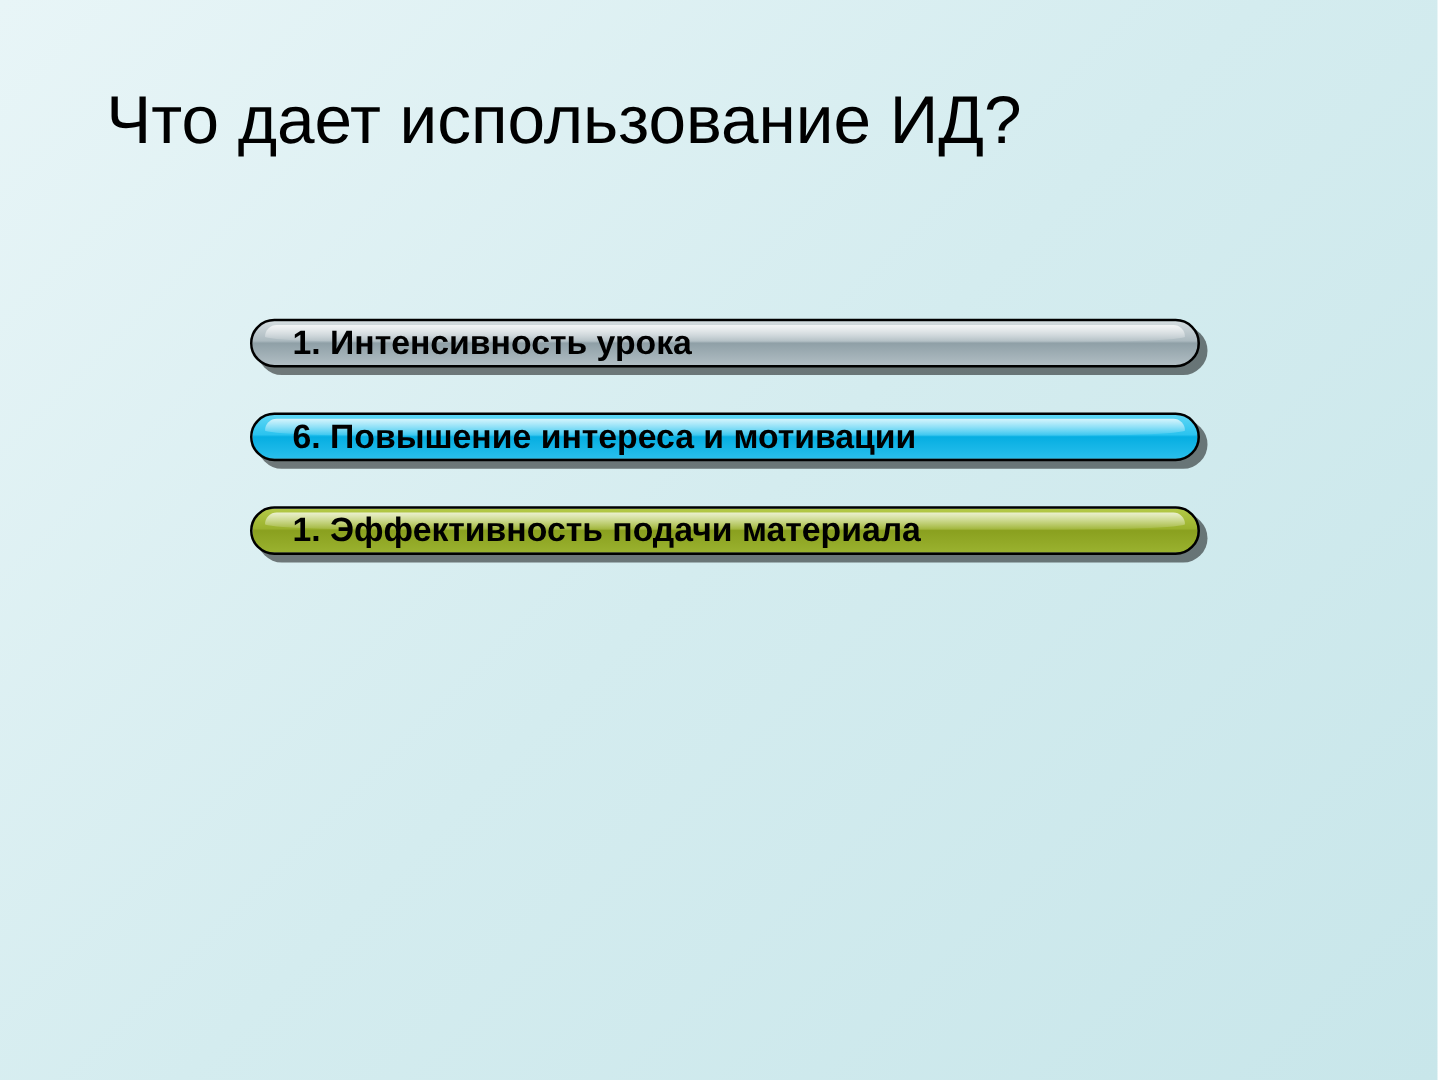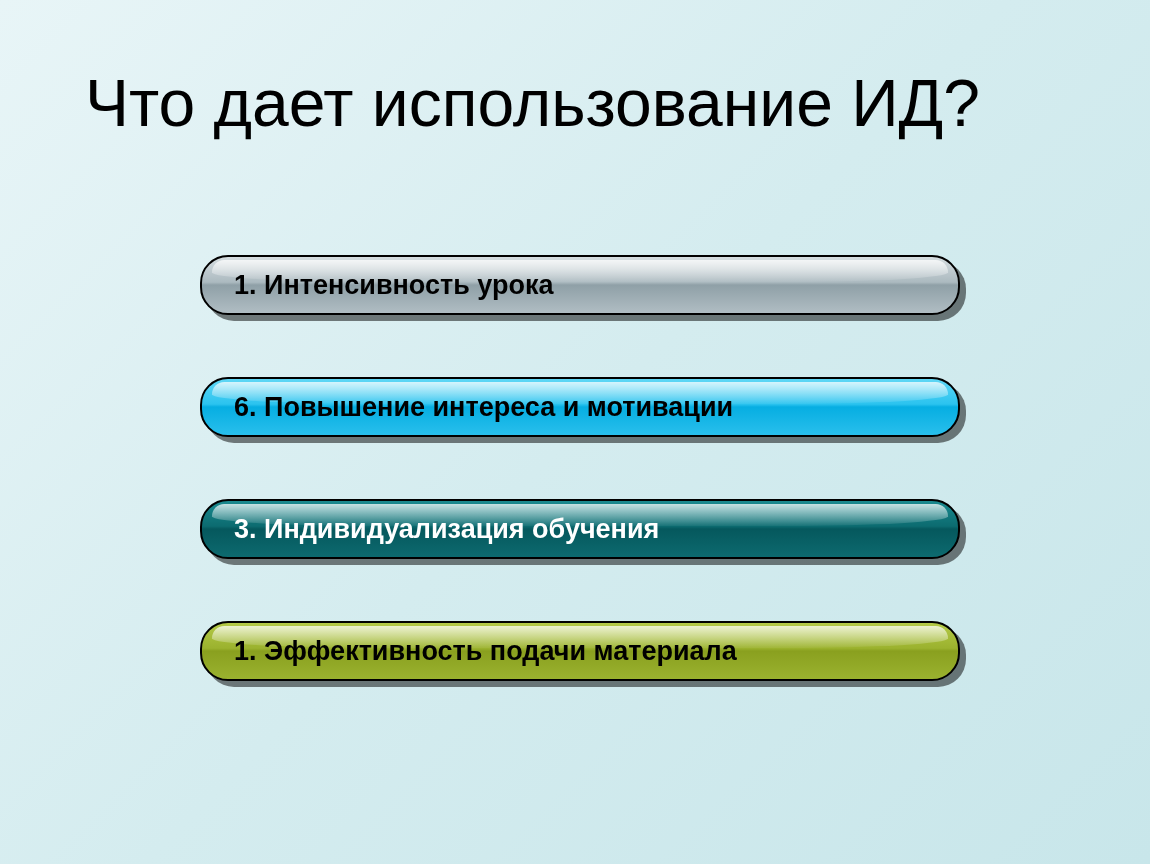--- a/index.html
+++ b/index.html
@@ -12,34 +12,34 @@
       height: 864px;
       background: linear-gradient(135deg, #e8f5f7 0%, #d4ecef 50%, #c8e6ea 100%);
       font-family: Arial, Helvetica, sans-serif;
       overflow: hidden;
       position: relative;
     }
     .title {
       position: absolute;
       top: 65px;
       left: 85px;
-      font-size: 66px;
+      font-size: 54px;
       color: #000;
       font-weight: normal;
     }
     .pills-container {
       position: absolute;
       top: 255px;
       left: 200px;
       width: 760px;
     }
     .pill-wrapper {
       position: relative;
-      margin-bottom: 62px;
-      height: 60px;
+      margin-bottom: 36px;
+      height: 39px;
     }
     .pill-shadow {
       position: absolute;
       top: 6px;
       left: 6px;
       width: 100%;
       height: 100%;
       border-radius: 28px;
       background: rgba(0,0,0,0.5);
     }
@@ -102,25 +102,18 @@
   </div>
   <div class="pill-wrapper">
     <div class="pill-shadow"></div>
     <div class="pill pill-cyan">
       <div class="pill-highlight"></div>
       <span class="pill-text">6. Повышение интереса и мотивации</span>
     </div>
   </div>
   <div class="pill-wrapper">
     <div class="pill-shadow"></div>
-    <div class="pill pill-teal">
-      <div class="pill-highlight"></div>
-      <span class="pill-text">3. Индивидуализация обучения</span>
-    </div>
-  </div>
-  <div class="pill-wrapper">
-    <div class="pill-shadow"></div>
     <div class="pill pill-olive">
       <div class="pill-highlight"></div>
       <span class="pill-text">1. Эффективность подачи материала</span>
     </div>
   </div>
 </div>
 
 </body></html>

